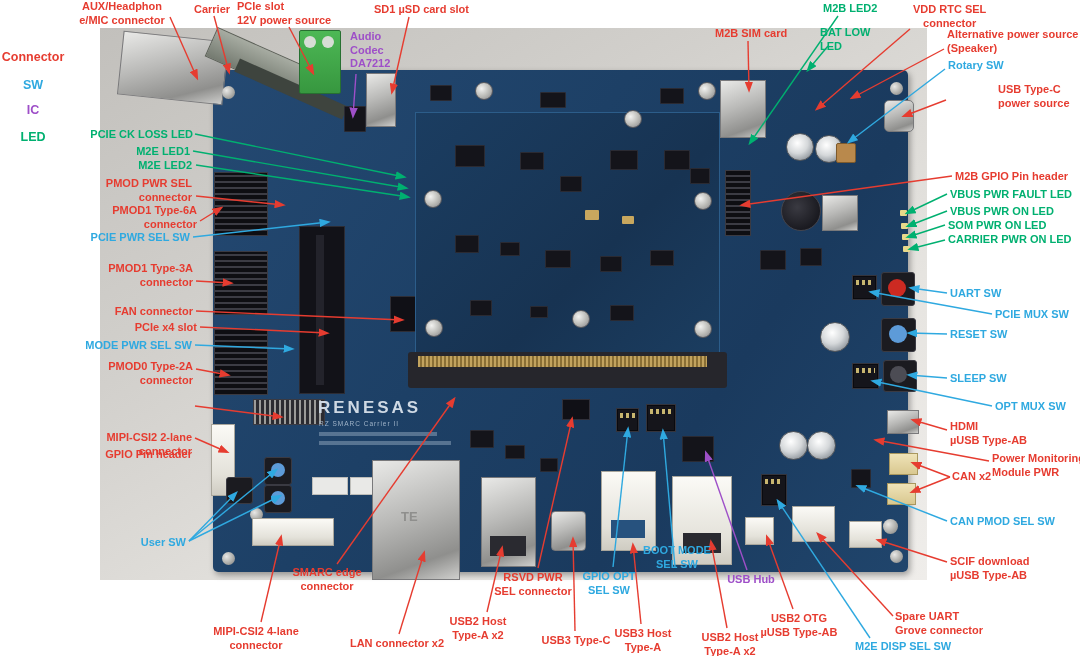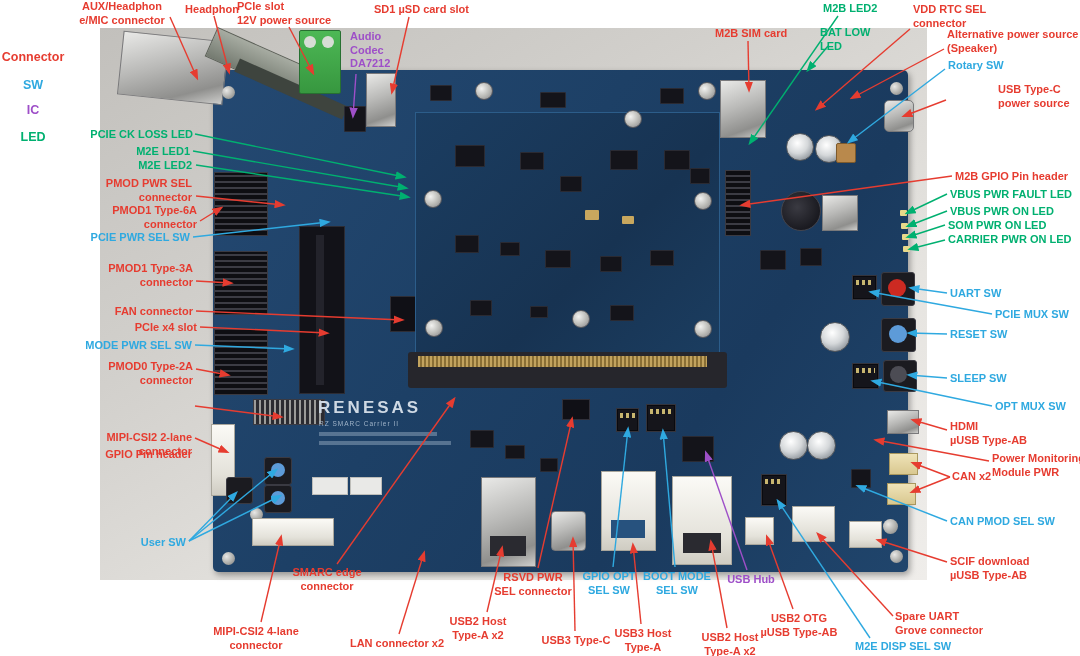--- a/index.html
+++ b/index.html
@@ -145,20 +145,23 @@
   <div class="cap-can" style="position:absolute;left:887px;top:483px;width:27px;height:20px;"></div>
   <div class="screw" style="left:883px;top:519px;width:15px;height:15px;"></div>
 
   <div class="silk" style="left:318px;top:398px;font-size:17px;font-weight:bold;letter-spacing:3px;">RENESAS</div>
   <div class="silk" style="left:319px;top:420px;font-size:6.5px;letter-spacing:1px;color:#9fb3c8;">RZ SMARC Carrier II</div>
   <div style="position:absolute;left:319px;top:432px;width:118px;height:4px;background:rgba(160,180,200,.45);"></div>
   <div style="position:absolute;left:319px;top:441px;width:132px;height:4px;background:rgba(160,180,200,.45);"></div>
   <div style="position:absolute;left:312px;top:477px;width:34px;height:16px;background:#e9e9e7;border:1px solid #bdbdb9;"></div>
   <div style="position:absolute;left:350px;top:477px;width:30px;height:16px;background:#e9e9e7;border:1px solid #bdbdb9;"></div>
 
+  <div class="metal" style="position:absolute;left:372px;top:460px;width:86px;height:118px;">
+    <div style="position:absolute;left:28px;top:48px;font-size:13px;font-weight:bold;color:#8f8f8d;">TE</div>
+  </div>
   <div class="metal" style="position:absolute;left:481px;top:477px;width:53px;height:88px;">
     <div style="position:absolute;left:8px;top:58px;width:36px;height:20px;background:#2a2a30;"></div>
   </div>
   <div class="metal" style="position:absolute;left:551px;top:511px;width:33px;height:38px;border-radius:4px;"></div>
   <div class="whiteconn" style="position:absolute;left:601px;top:471px;width:53px;height:78px;">
     <div style="position:absolute;left:9px;top:48px;width:34px;height:18px;background:#27527e;"></div>
   </div>
   <div class="whiteconn" style="position:absolute;left:672px;top:476px;width:58px;height:87px;">
     <div style="position:absolute;left:10px;top:56px;width:38px;height:20px;background:#2a2a30;"></div>
   </div>
@@ -258,21 +261,21 @@
       <div class="legend-item" style="left: 33px; top: 78px; color: rgb(47, 169, 224);">SW</div>
       <div class="legend-item" style="left: 33px; top: 103px; color: rgb(158, 79, 200);">IC</div>
       <div class="legend-item" style="left: 33px; top: 130px; color: rgb(0, 176, 112);">LED</div>
     </div>
   <div id="annotations">
       <div class="ann al-center" style="left: 122px; top: 0px; color: rgb(230, 60, 48);">
         <div>AUX/Headphon</div>
         <div>e/MIC connector</div>
       </div>
       <div class="ann al-center" style="left: 212px; top: 3px; color: rgb(230, 60, 48);">
-        <div>Headphon</div>
+        <div>Carrier</div>
       </div>
       <div class="ann al-left" style="left: 237px; top: 0px; color: rgb(230, 60, 48);">
         <div>PCIe slot</div>
         <div>12V power source</div>
       </div>
       <div class="ann al-left" style="left: 374px; top: 3px; color: rgb(230, 60, 48);">
         <div>SD1 µSD card slot</div>
       </div>
       <div class="ann al-left" style="left: 350px; top: 30px; color: rgb(158, 79, 200);">
         <div>Audio</div>
@@ -282,21 +285,21 @@
       <div class="ann al-left" style="left: 823px; top: 2px; color: rgb(0, 176, 112);">
         <div>M2B LED2</div>
       </div>
       <div class="ann al-left" style="left: 715px; top: 27px; color: rgb(230, 60, 48);">
         <div>M2B SIM card</div>
       </div>
       <div class="ann al-left" style="left: 820px; top: 26px; color: rgb(0, 176, 112);">
         <div>BAT LOW</div>
         <div>LED</div>
       </div>
-      <div class="ann al-left" style="left: 913px; top: 3px; color: rgb(230, 60, 48);">
+      <div class="ann al-left" style="left: 913px; top: 3px; color: rgb(230, 60, 48); text-align: center;">
         <div>VDD RTC SEL</div>
         <div>connector</div>
       </div>
       <div class="ann al-left" style="left: 947px; top: 28px; color: rgb(230, 60, 48);">
         <div>Alternative power source</div>
         <div>(Speaker)</div>
       </div>
       <div class="ann al-left" style="left: 948px; top: 59px; color: rgb(47, 169, 224);">
         <div>Rotary SW</div>
       </div>
@@ -382,21 +385,21 @@
         <div>µUSB Type-AB</div>
       </div>
       <div class="ann al-center" style="left: 533px; top: 571px; color: rgb(230, 60, 48);">
         <div>RSVD PWR</div>
         <div>SEL connector</div>
       </div>
       <div class="ann al-center" style="left: 609px; top: 570px; color: rgb(47, 169, 224);">
         <div>GPIO OPT</div>
         <div>SEL SW</div>
       </div>
-      <div class="ann al-center" style="left: 677px; top: 570px; color: rgb(47, 169, 224);">
+      <div class="ann al-center" style="left: 677px; top: 544px; color: rgb(47, 169, 224);">
         <div>BOOT MODE</div>
         <div>SEL SW</div>
       </div>
       <div class="ann al-center" style="left: 751px; top: 573px; color: rgb(158, 79, 200);">
         <div>USB Hub</div>
       </div>
       <div class="ann al-left" style="left: 855px; top: 640px; color: rgb(47, 169, 224);">
         <div>M2E DISP SEL SW</div>
       </div>
       <div class="ann al-left" style="left: 895px; top: 610px; color: rgb(230, 60, 48);">

